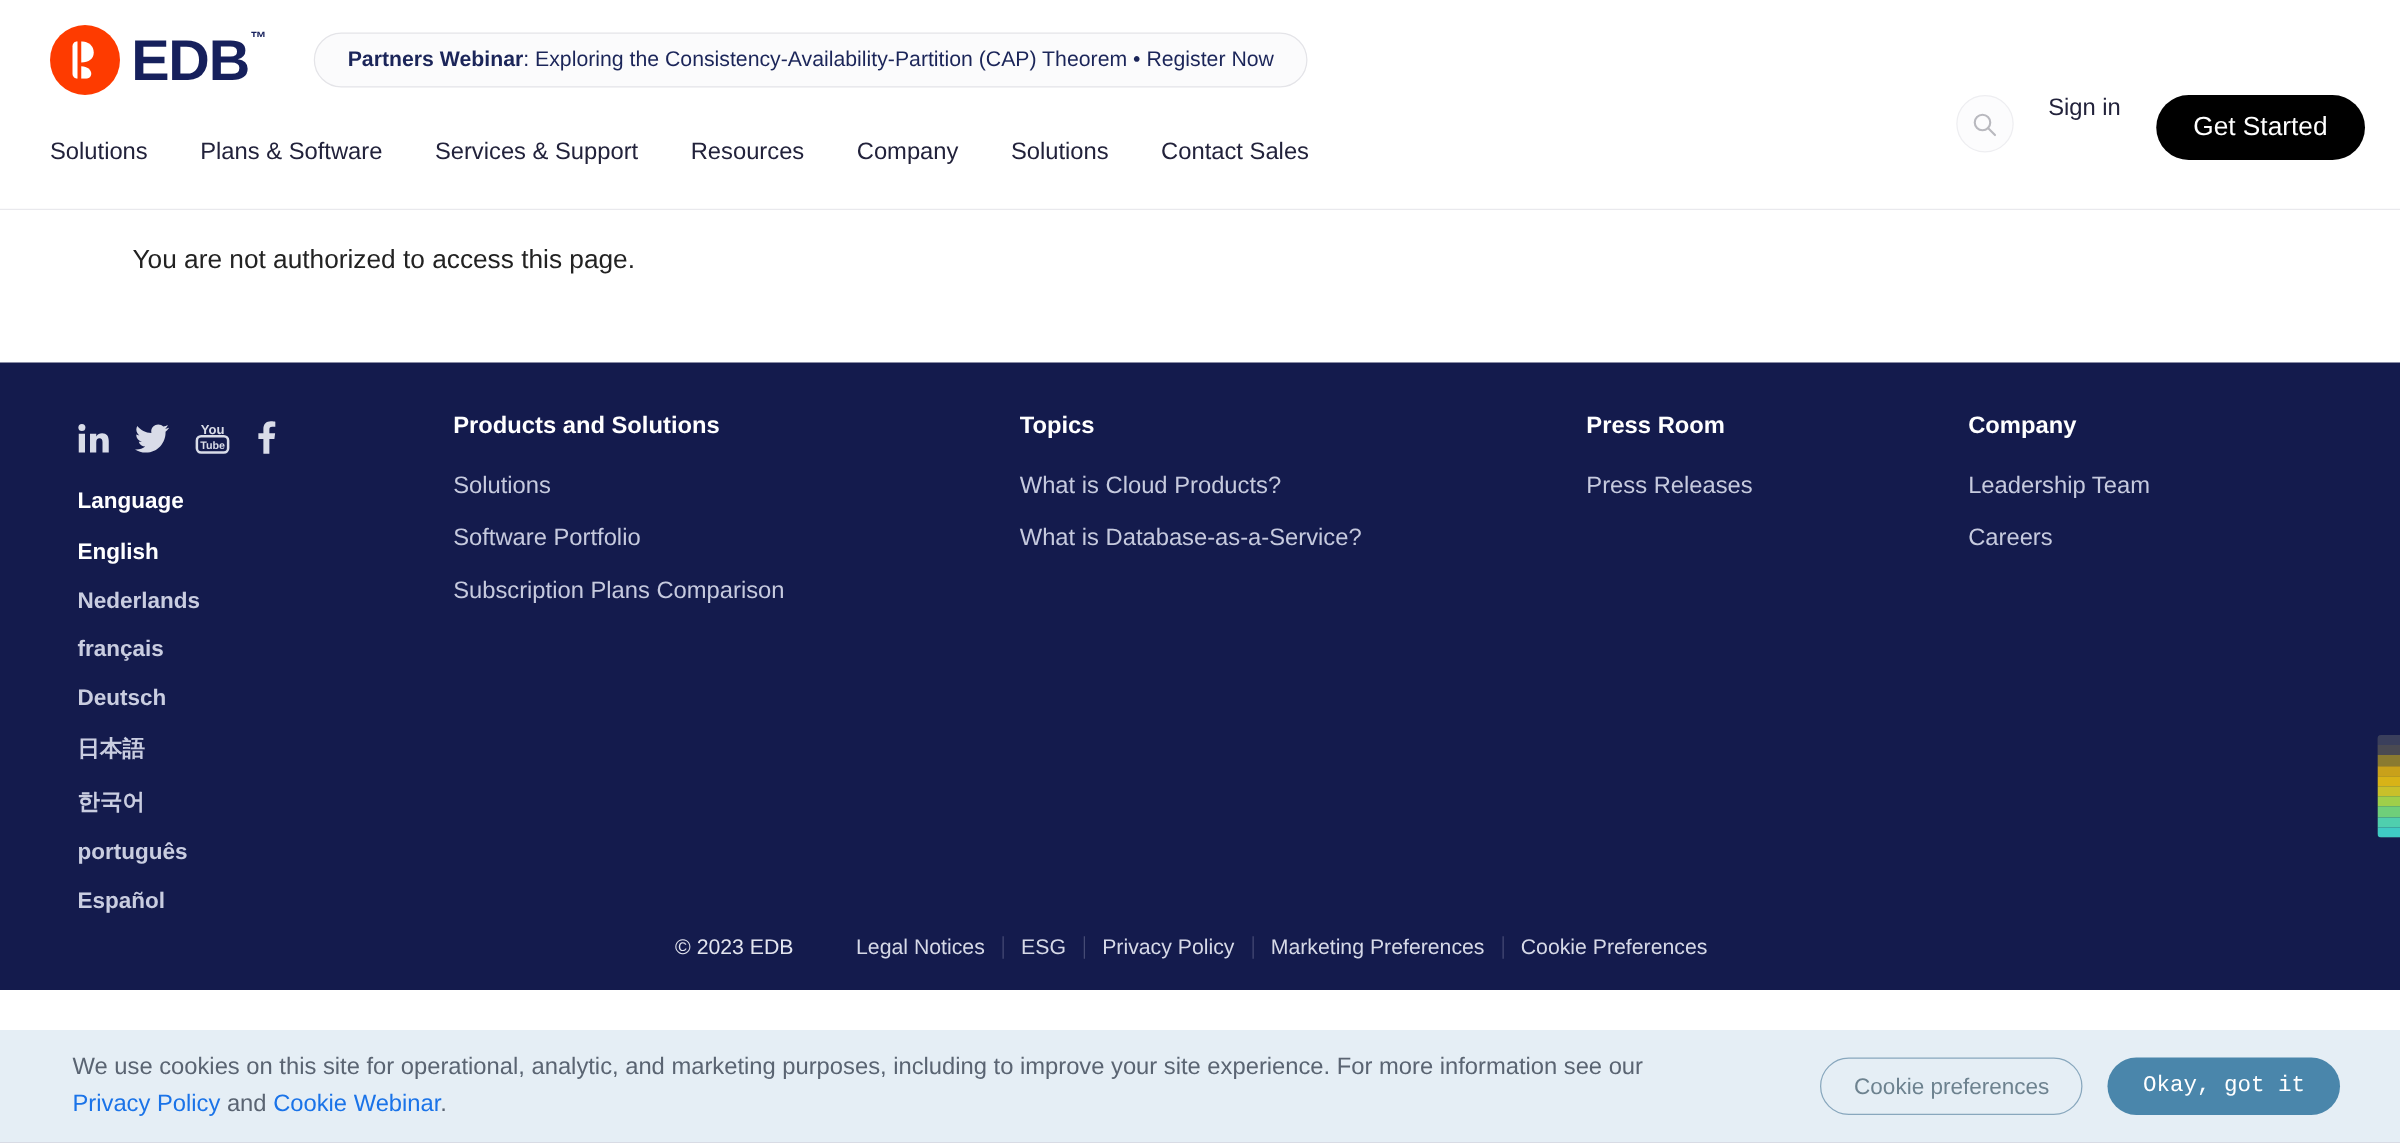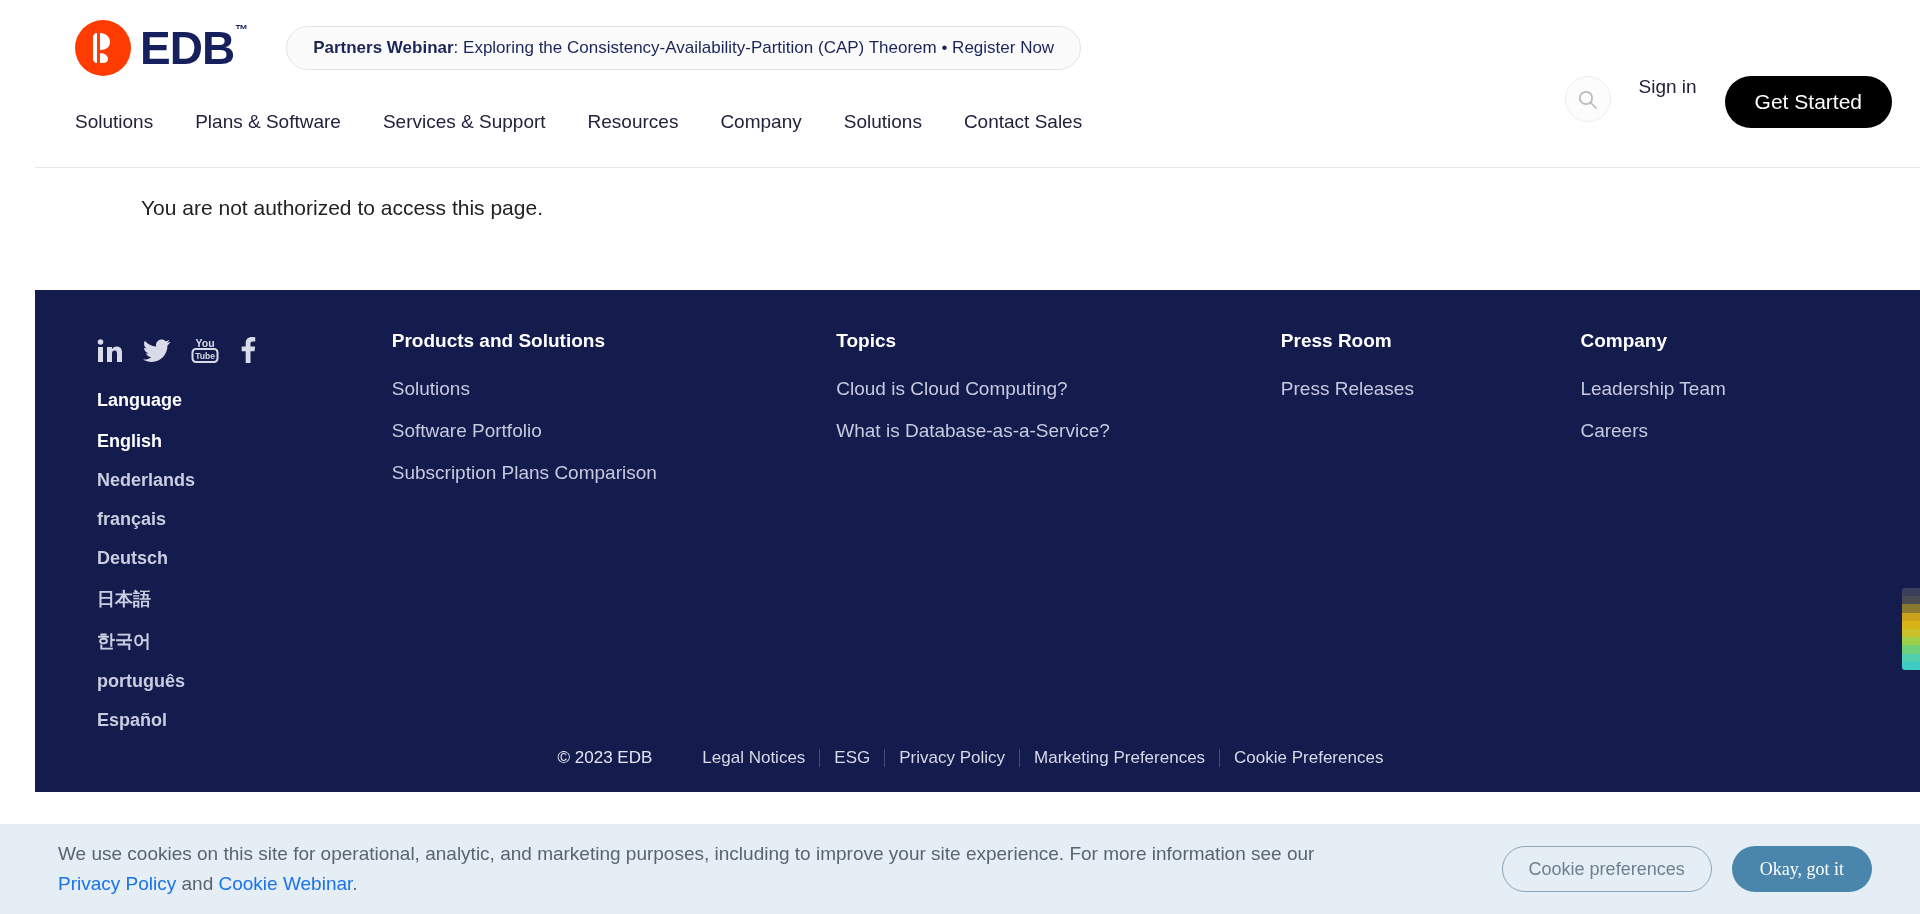--- a/index.html
+++ b/index.html
@@ -3,21 +3,21 @@
 <meta charset="utf-8">
 <style>
   * { box-sizing: border-box; margin: 0; padding: 0; }
   html, body {
     width: 1920px;
     height: 914px;
     overflow: hidden;
     font-family: "Liberation Sans", sans-serif;
     background: #ffffff;
   }
-  .page { position: relative; width: 1920px; height: 914px; background:#fff;padding-left:35px; }
+  .page { position: relative; width: 1920px; height: 914px; background:#fff; }
 
   
   .header {
     position: relative;
     width: 100%;
     height: 168px;
     background: #ffffff;
     border-bottom: 1px solid #e9e9ed;
   }
   .header-top {
@@ -237,21 +237,21 @@
     white-space: nowrap;
   }
   .btn-okay {
     background: #4a86ab;
     border: none;
     color: #fff;
     border-radius: 24px;
     height: 46px;
     padding: 0 28px;
     font-size: 18px;
-    font-family: Liberation Serif, serif;
+    font-family: Liberation Mono, monospace;
     cursor: pointer;
     white-space: nowrap;
   }
 
   
   .edge-widget {
     position: absolute;
     right: 0;
     top: 588px;
     width: 18px;
@@ -361,21 +361,21 @@
 
       <div class="col">
         <div class="col-title">Products and Solutions</div>
         <div class="col-link">Solutions</div>
         <div class="col-link">Software Portfolio</div>
         <div class="col-link">Subscription Plans Comparison</div>
       </div>
 
       <div class="col">
         <div class="col-title">Topics</div>
-        <div class="col-link">Cloud is Cloud Computing?</div>
+        <div class="col-link">What is Cloud Products?</div>
         <div class="col-link">What is Database-as-a-Service?</div>
       </div>
 
       <div class="col narrow">
         <div class="col-title">Press Room</div>
         <div class="col-link">Press Releases</div>
       </div>
 
       <div class="col narrow">
         <div class="col-title">Company</div>

